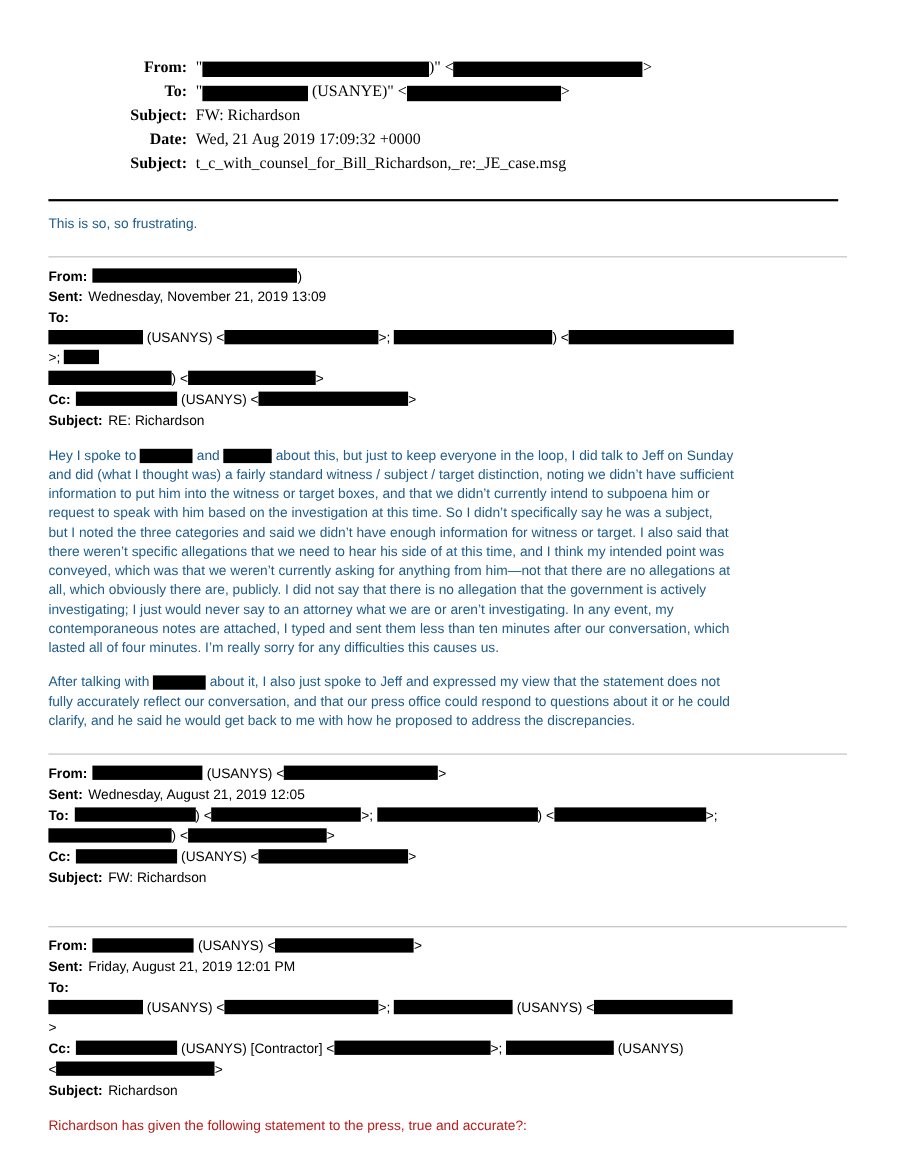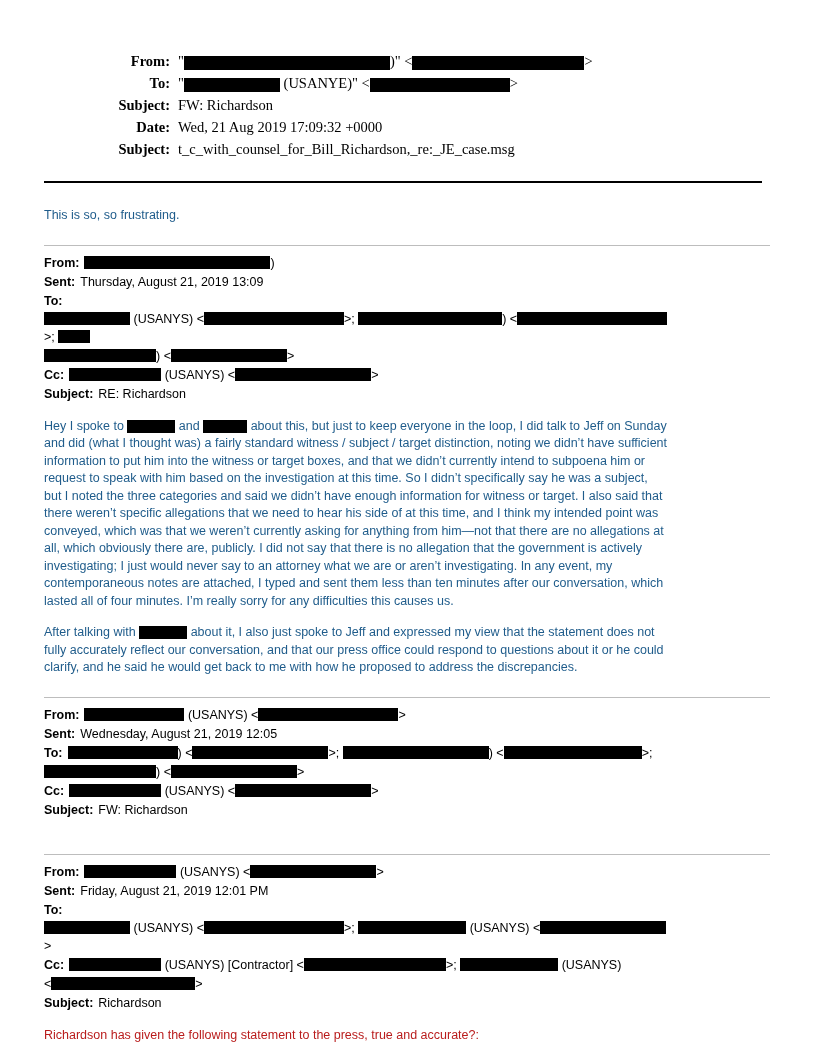--- a/index.html
+++ b/index.html
@@ -64,21 +64,21 @@
   .rule {
     border: none;
     border-top: 2px solid #000;
     margin: 22px 0 0 0;
     width: 718px;
   }
 
   
   .body-area {
     font-family: "Liberation Sans", sans-serif;
-    margin-top: 24px;
+    margin-top: 12px;
   }
   .quote-text {
     color: #1F5C8B;
     font-size: 12.5px;
     line-height: 17.5px;
     font-family: "Liberation Sans", sans-serif;
   }
   .plain-text {
     color: #b91c1c;
     font-size: 12.5px;
@@ -171,21 +171,21 @@
           <div class="qh">
             <span class="qh-label">From:</span>
             <span style="display: inline-flex; align-items: center; flex-wrap: wrap;">
               <span class="redact" style="width: 186px; height: 13px;"></span>
               <span class="t">)</span>
             </span>
           </div>
           <div class="qh">
             <span class="qh-label">Sent:</span>
             <span style="display: inline-flex; align-items: center; flex-wrap: wrap;">
-              <span class="t">Thursday, August 21, 2019 13:09</span>
+              <span class="t">Wednesday, November 21, 2019 13:09</span>
             </span>
           </div>
           <div class="qh">
             <span class="qh-label">To:</span>
             <span style="display: inline-flex; align-items: center; flex-wrap: wrap;">
               <span class="redact" style="width: 86px; height: 13px;"></span>
               <span class="t"> (USANYS) &lt;</span>
               <span class="redact" style="width: 140px; height: 13px;"></span>
               <span class="t">&gt;; </span>
               <span class="redact" style="width: 144px; height: 13px;"></span>

